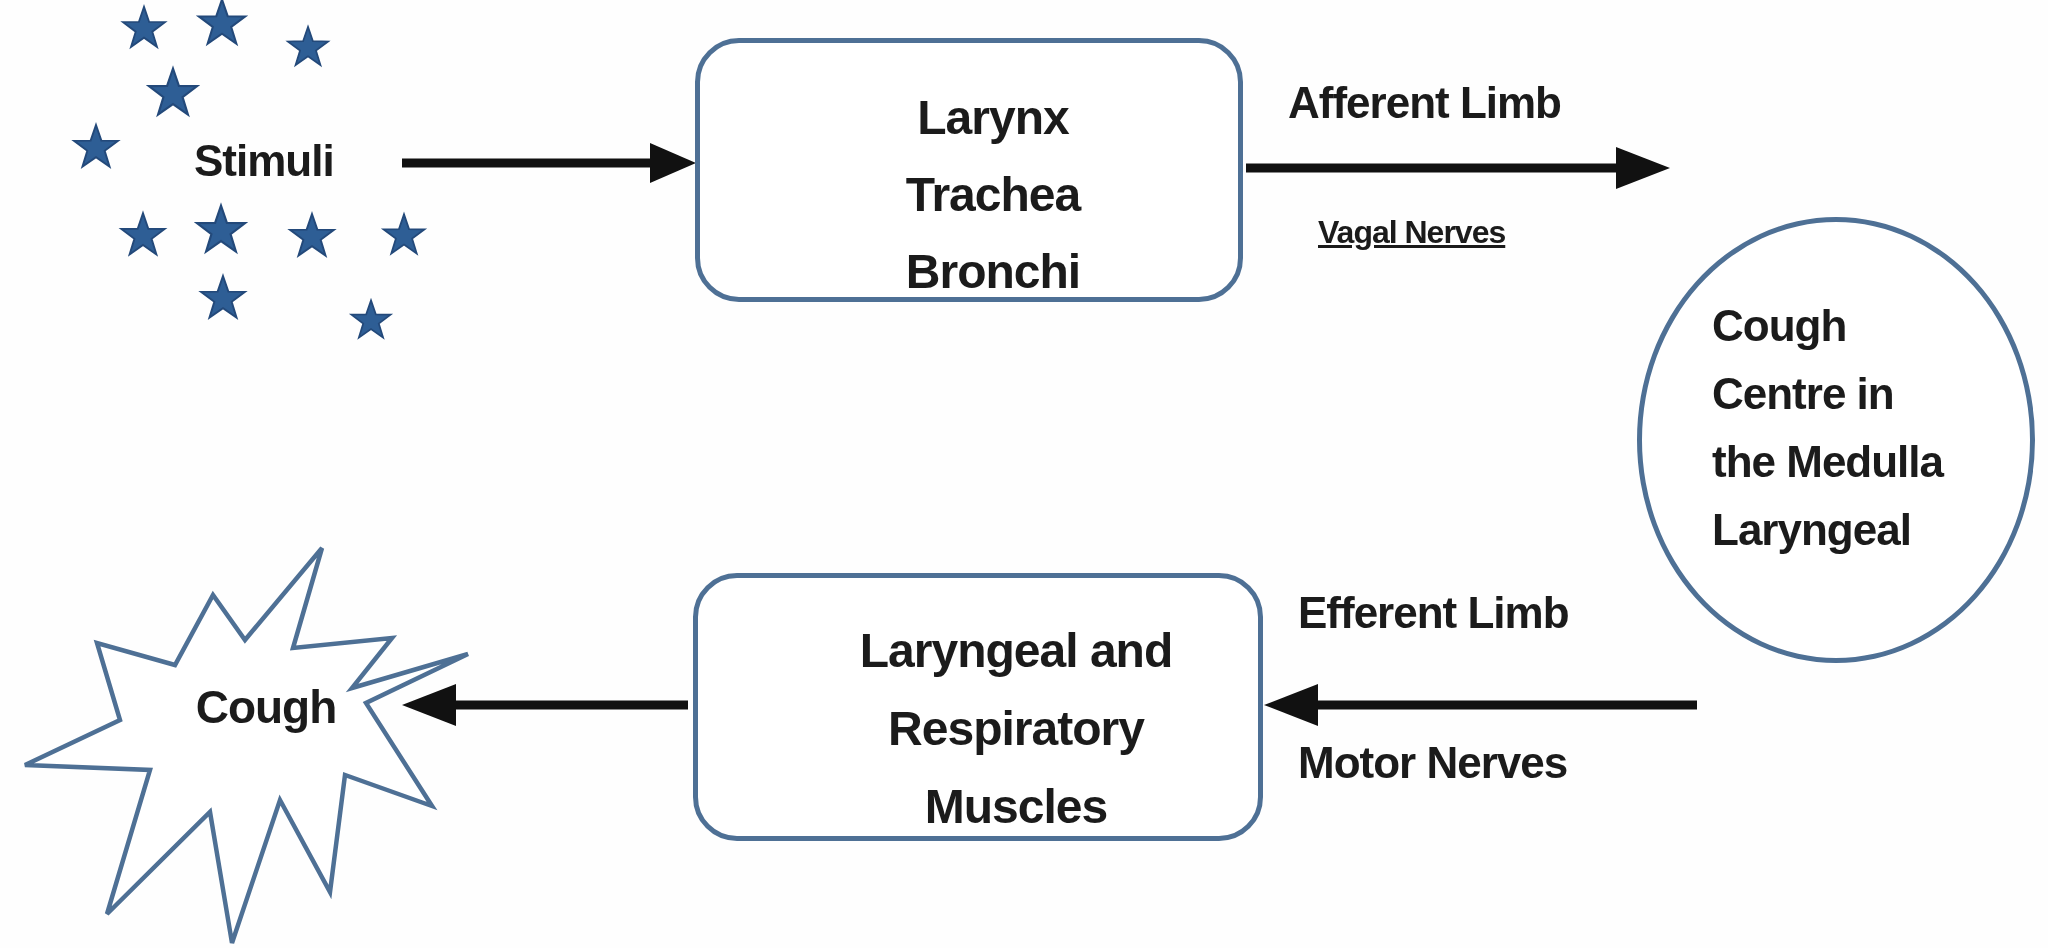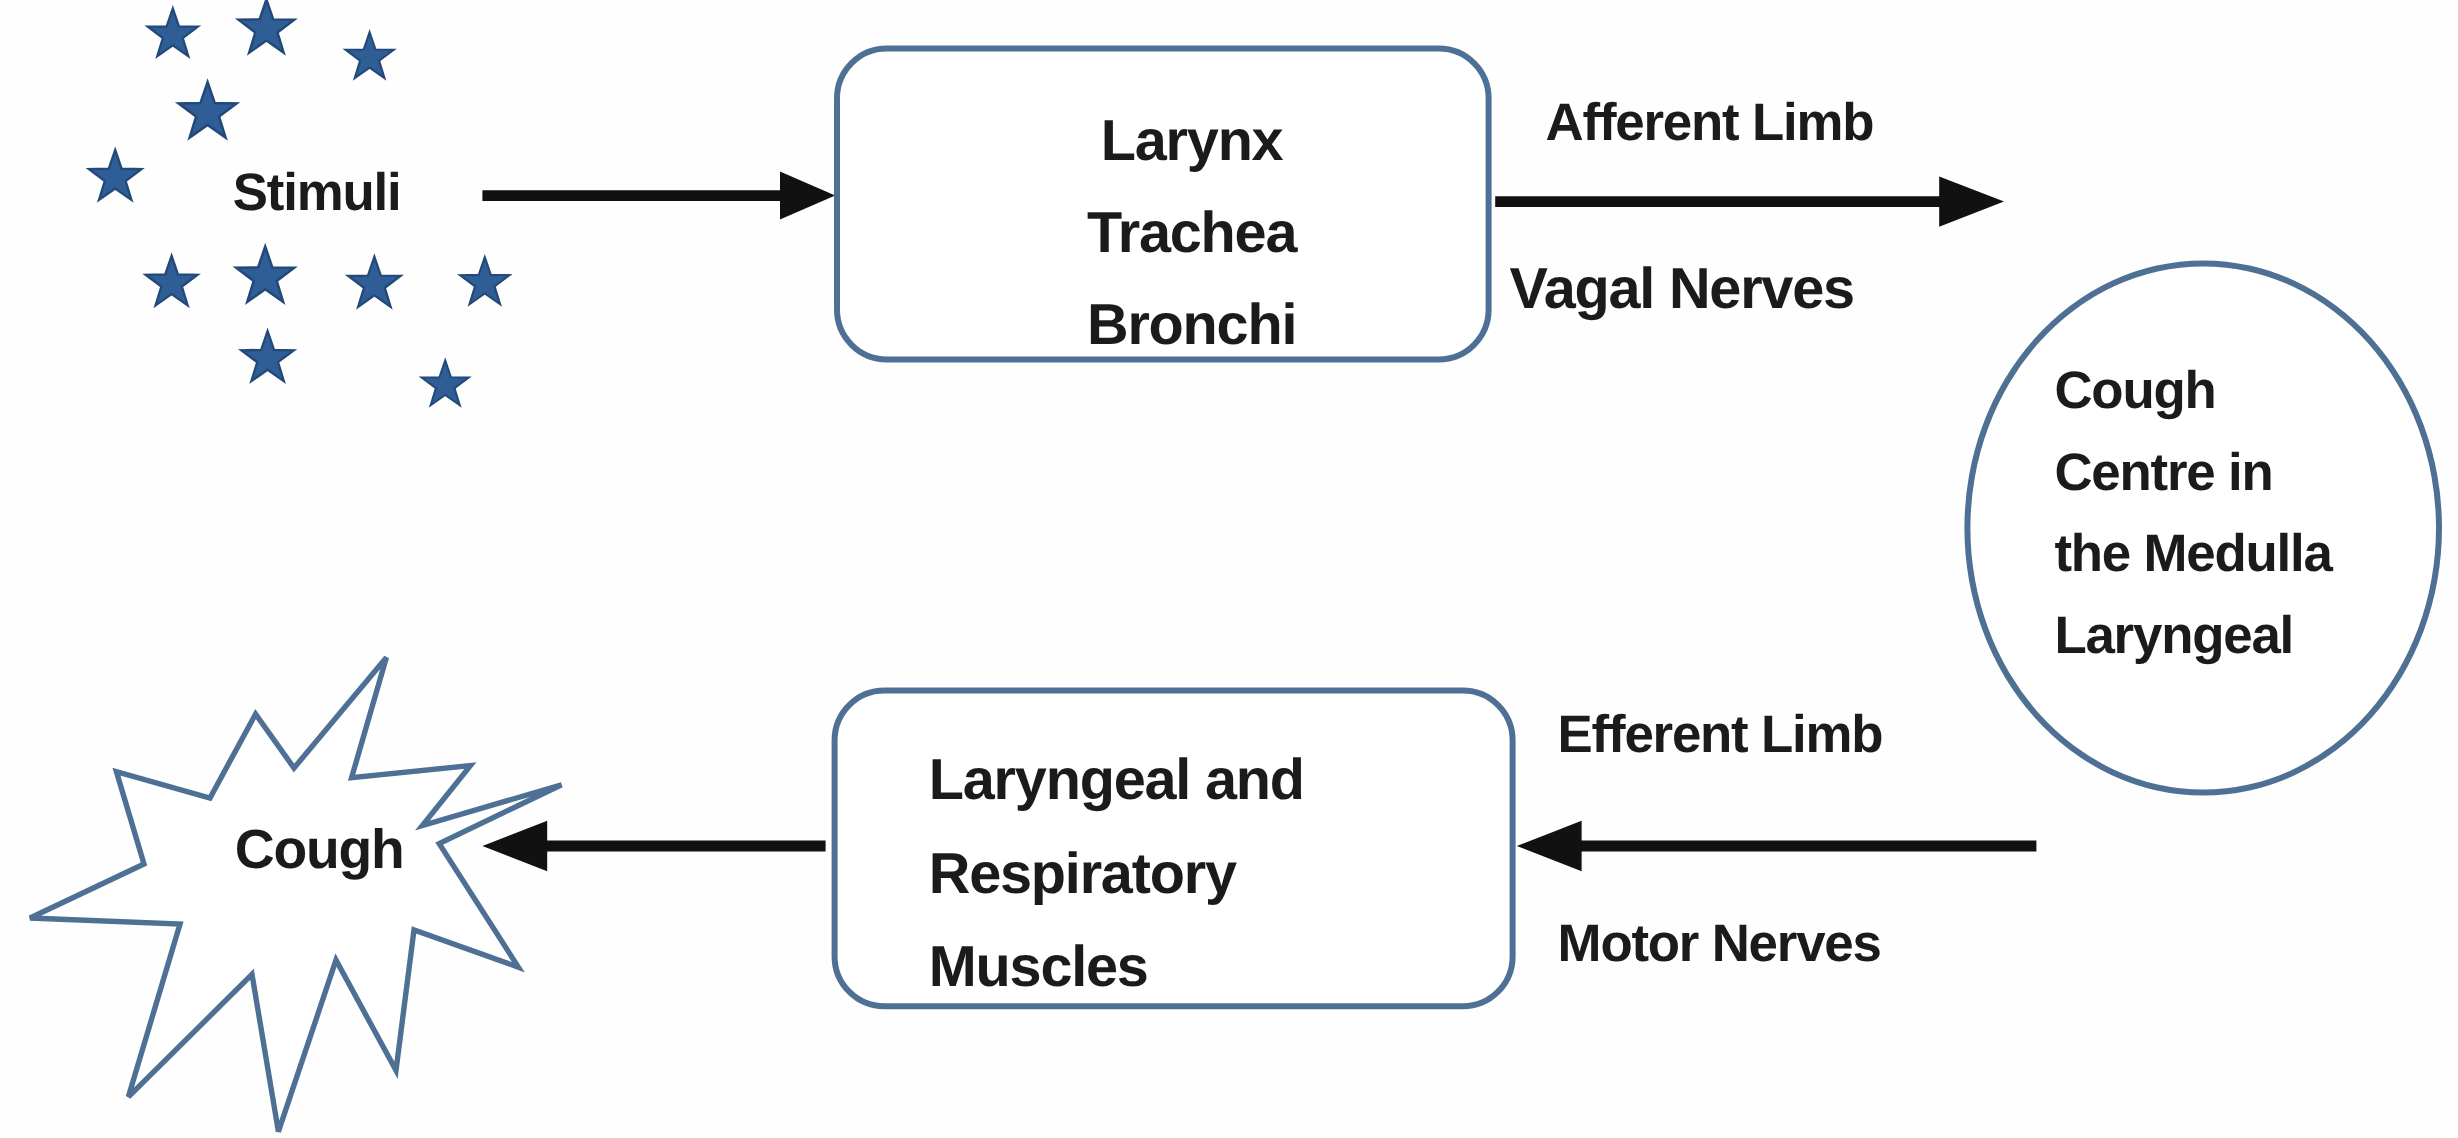--- a/index.html
+++ b/index.html
@@ -25,39 +25,39 @@
     background:#ffffff;
     box-sizing:border-box;
   }
   #airways-box{left:695px;top:38px;width:548px;height:264px;}
   #airways-text{
     padding-top:36px;text-align:center;
     font-weight:bold;font-size:48px;line-height:77px;letter-spacing:-1px;padding-left:48px;
   }
   #muscles-box{left:693px;top:573px;width:570px;height:268px;}
   #muscles-text{
-    padding:34px 0 0 76px;text-align:left;
+    padding:34px 0 0 76px;text-align:center;
     font-weight:bold;font-size:48px;line-height:78px;letter-spacing:-1px;
   }
   #cough-centre-ellipse{
     position:absolute;left:1637px;top:217px;width:398px;height:446px;
     border:5px solid var(--shape-outline,#4e7095);
     border-radius:50%;
     background:#ffffff;
     box-sizing:border-box;
   }
   #cough-centre-text{
     position:absolute;left:1712px;top:292px;
     font-weight:bold;font-size:44px;line-height:68px;letter-spacing:-1px;
   }
   #stimuli-label{left:194px;top:136px;font-size:44px;}
   #afferent-limb-label{left:1288px;top:78px;font-size:44px;text-align:right;}
-  #vagal-nerves-label{left:1258px;top:214px;font-size:48px;}
+  #vagal-nerves-label{left:1318px;top:214px;font-size:32px;text-decoration:underline;}
   #efferent-limb-label{left:1298px;top:588px;font-size:44px;}
-  #motor-nerves-label{left:1298px;top:738px;font-size:44px;margin-top:24px;}
+  #motor-nerves-label{left:1298px;top:738px;font-size:44px;}
   #cough-label{left:150px;top:680px;width:232px;text-align:center;font-size:46px;}
   svg{position:absolute;left:0;top:0;}
   .arrow-line{stroke:var(--arrow,#111111);stroke-width:9;}
   .arrow-head{fill:var(--arrow,#111111);}
   .star{fill:var(--star-fill,#2e5e95);stroke:var(--star-stroke,#23497a);stroke-width:2;}
 </style>
 </head>
 <body>
 
 <div id="canvas" style="--shape-outline: #4e7095; --star-fill: #2e5e95; --star-stroke: #23497a; --arrow: #111111; --text: #1b1b1b;">

